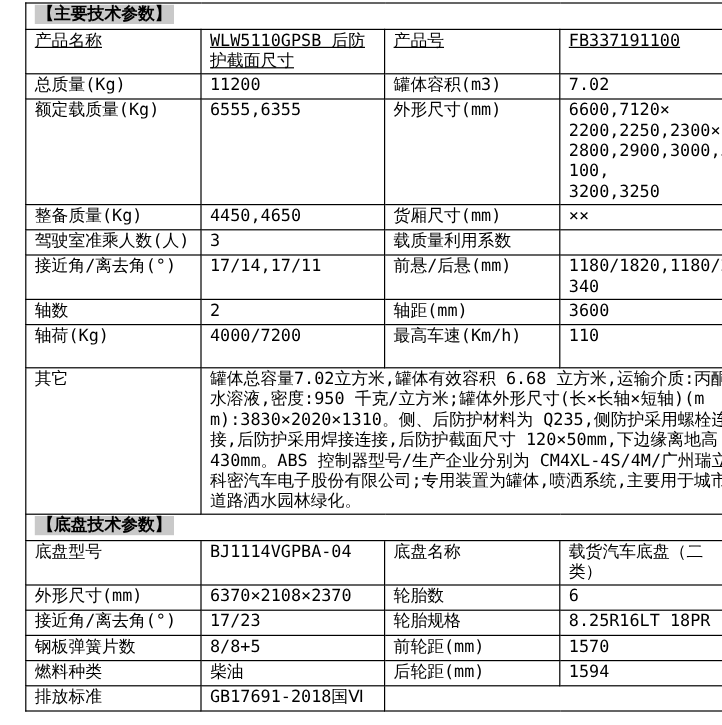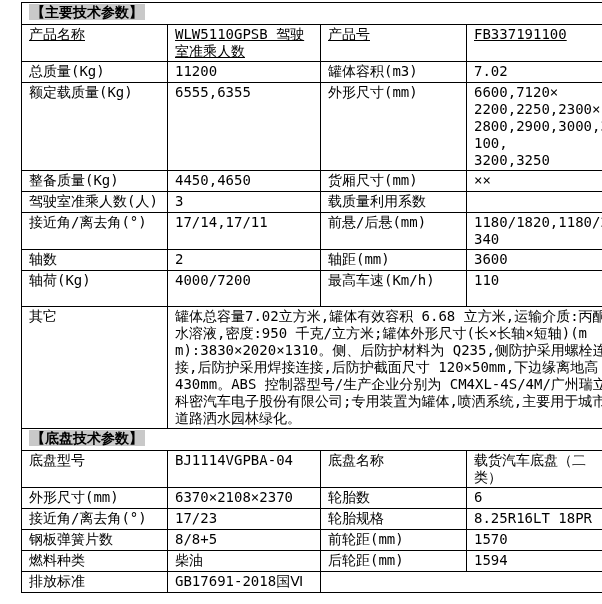--- a/index.html
+++ b/index.html
@@ -53,21 +53,21 @@
         <col style="width: 153px;">
         <col style="width: 146px;">
         <col style="width: 152px;">
       </colgroup>
     <tbody>
         <tr class="section-row" style="height: 22px;">
           <td colspan="4"><span class="hl">【主要技术参数】</span></td>
         </tr>
         <tr style="height: 36px; text-decoration: underline;">
           <td colspan="1">产品名称</td>
-          <td colspan="1">WLW5110GPSB 驾驶室准乘人数</td>
+          <td colspan="1">WLW5110GPSB 后防护截面尺寸</td>
           <td colspan="1">产品号</td>
           <td colspan="1">FB337191100</td>
         </tr>
         <tr style="height: 21px; padding-left: 36px;">
           <td colspan="1">总质量(Kg)</td>
           <td colspan="1">11200</td>
           <td colspan="1">罐体容积(m3)</td>
           <td colspan="1">7.02</td>
         </tr>
         <tr style="height: 72px;">

